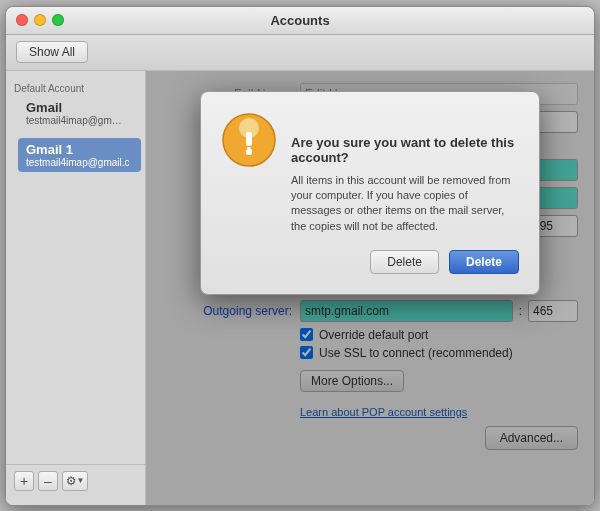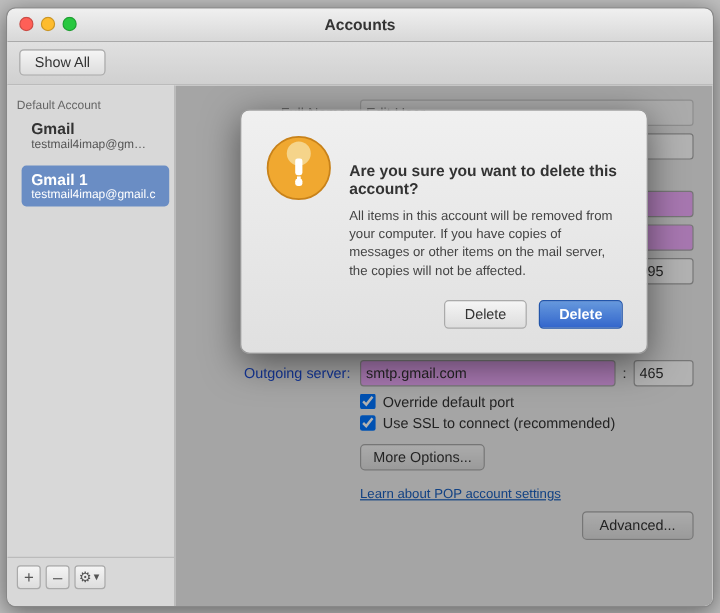--- a/index.html
+++ b/index.html
@@ -198,21 +198,21 @@
       width: 130px;
       margin-right: 8px;
       color: #1d4ed8;
       font-size: 12px;
     }
     .server-input {
       flex: 1;
       height: 22px;
       border: 1px solid #aaa;
       border-radius: 3px;
-      background: #f0abfc;
+      background: #5eead4;
       padding: 0 4px;
       font-size: 12px;
       color: #333;
     }
     .port-input {
       width: 50px;
       height: 22px;
       border: 1px solid #aaa;
       border-radius: 3px;
       background: white;

